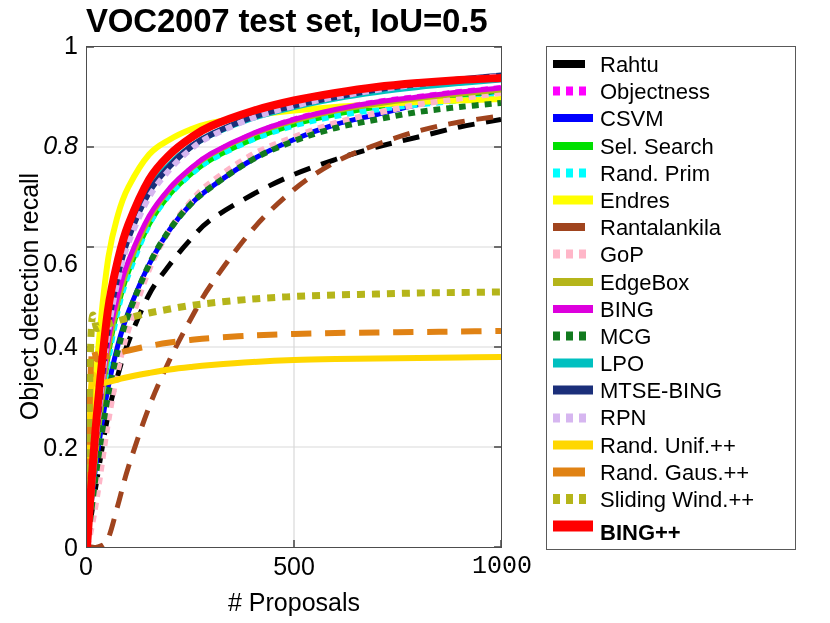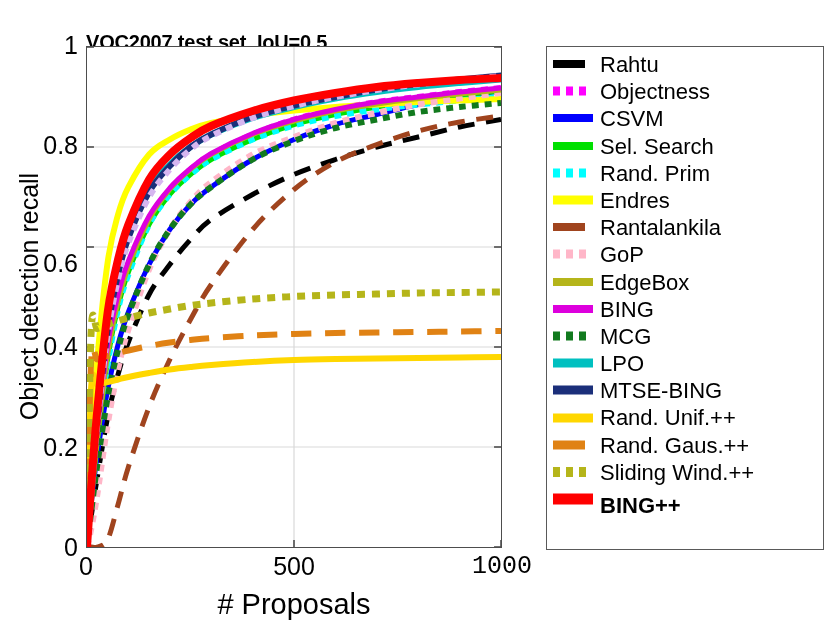--- a/index.html
+++ b/index.html
@@ -3,22 +3,22 @@
 <meta charset="utf-8">
 <style>
   html,body{margin:0;padding:0;background:#ffffff;}
   body{width:830px;height:623px;overflow:hidden;
        font-family:"Liberation Sans","DejaVu Sans",sans-serif;}
   #root{position:relative;width:830px;height:623px;}
 
   
   #chart-title{
     position:absolute; left:86px; top:2px; width:420px;
-    font-size:20px; font-weight:bold; color:#000;
-    letter-spacing:-0.2px; white-space:nowrap;margin-top:29px;
+    font-size:33px; font-weight:bold; color:#000;
+    letter-spacing:-0.2px; white-space:nowrap;
   }
 
   
   #plot-area{
     position:absolute; left:86px; top:46px;
     width:416px; height:502px;
     border:1.6px solid #4d4d4d;
     box-sizing:border-box; background:#fff; overflow:hidden;
   }
   #plot-svg{position:absolute;left:0;top:0;width:100%;height:100%;display:block;}
@@ -38,27 +38,27 @@
 
   #ylabel{
     position:absolute; left:-221px; top:282px;
     width:500px; text-align:center;
     font-size:25px; color:#000;
     transform:rotate(-90deg); transform-origin:center center;
     white-space:nowrap;
   }
   #xlabel{
     position:absolute; left:86px; top:588px; width:416px;
-    text-align:center; font-size:29px; color:#000; white-space:nowrap;
+    text-align:center; font-size:25px; color:#000; white-space:nowrap;
   }
 
   
   #legend-box{
     position:absolute; left:546px; top:46px;
-    width:278px; height:504px;
+    width:250px; height:504px;
     border:1.5px solid #595959; background:#fff;
     box-sizing:border-box; padding:4px 0 0 6px;
   }
   .legend-item{
     display:flex; align-items:center; height:27.2px; line-height:27.2px;
   }
   .legend-swatch{
     width:40px; height:27px; flex:0 0 40px; margin-right:7px;
     display:block;
   }
@@ -74,21 +74,21 @@
 
 <div id="root">
 
   <div id="chart-title">VOC2007 test set, IoU=0.5</div>
 
   <div id="ytick-wrap">
       <div class="ytick" style="top: 489px;">0</div>
       <div class="ytick" style="top: 388.6px;">0.2</div>
       <div class="ytick" style="top: 288.2px;">0.4</div>
       <div class="ytick" style="top: 205px;">0.6</div>
-      <div class="ytick" style="top: 87.4px;">0.8</div>
+      <div class="ytick" style="top: 87.4px; font-style: italic;">0.8</div>
       <div class="ytick" style="top: -13px;">1</div>
     </div>
 
   <div id="plot-area">
     <svg id="plot-svg" viewBox="0 0 416 502" preserveAspectRatio="none">
         <line x1="0" y1="401.6" x2="416" y2="401.6" stroke="#d9d9d9" stroke-width="1.2"></line>
         <line x1="0" y1="301.2" x2="416" y2="301.2" stroke="#d9d9d9" stroke-width="1.2"></line>
         <line x1="0" y1="200.8" x2="416" y2="200.8" stroke="#d9d9d9" stroke-width="1.2"></line>
         <line x1="0" y1="100.39999999999998" x2="416" y2="100.39999999999998" stroke="#d9d9d9" stroke-width="1.2"></line>
         <line x1="208" y1="0" x2="208" y2="502" stroke="#d9d9d9" stroke-width="1.2"></line>
@@ -272,20 +272,32 @@
             <g fill="#1b2f7a">
               <rect x="0" y="8.5" width="40" height="9"></rect>
             </g>
           </svg>
         </span>
         <span class="legend-label">MTSE-BING</span>
       </div>
       <div class="legend-item">
         <span class="legend-swatch">
           <svg width="40" height="27" viewBox="0 0 40 27">
+            <g fill="#d6b6f0">
+              <rect x="0" y="8.5" width="7" height="9"></rect>
+              <rect x="13" y="8.5" width="7" height="9"></rect>
+              <rect x="26" y="8.5" width="7" height="9"></rect>
+            </g>
+          </svg>
+        </span>
+        <span class="legend-label">RPN</span>
+      </div>
+      <div class="legend-item">
+        <span class="legend-swatch">
+          <svg width="40" height="27" viewBox="0 0 40 27">
             <g fill="#ffd700">
               <rect x="0" y="8.5" width="40" height="9"></rect>
             </g>
           </svg>
         </span>
         <span class="legend-label">Rand. Unif.++</span>
       </div>
       <div class="legend-item">
         <span class="legend-swatch">
           <svg width="40" height="27" viewBox="0 0 40 27">

